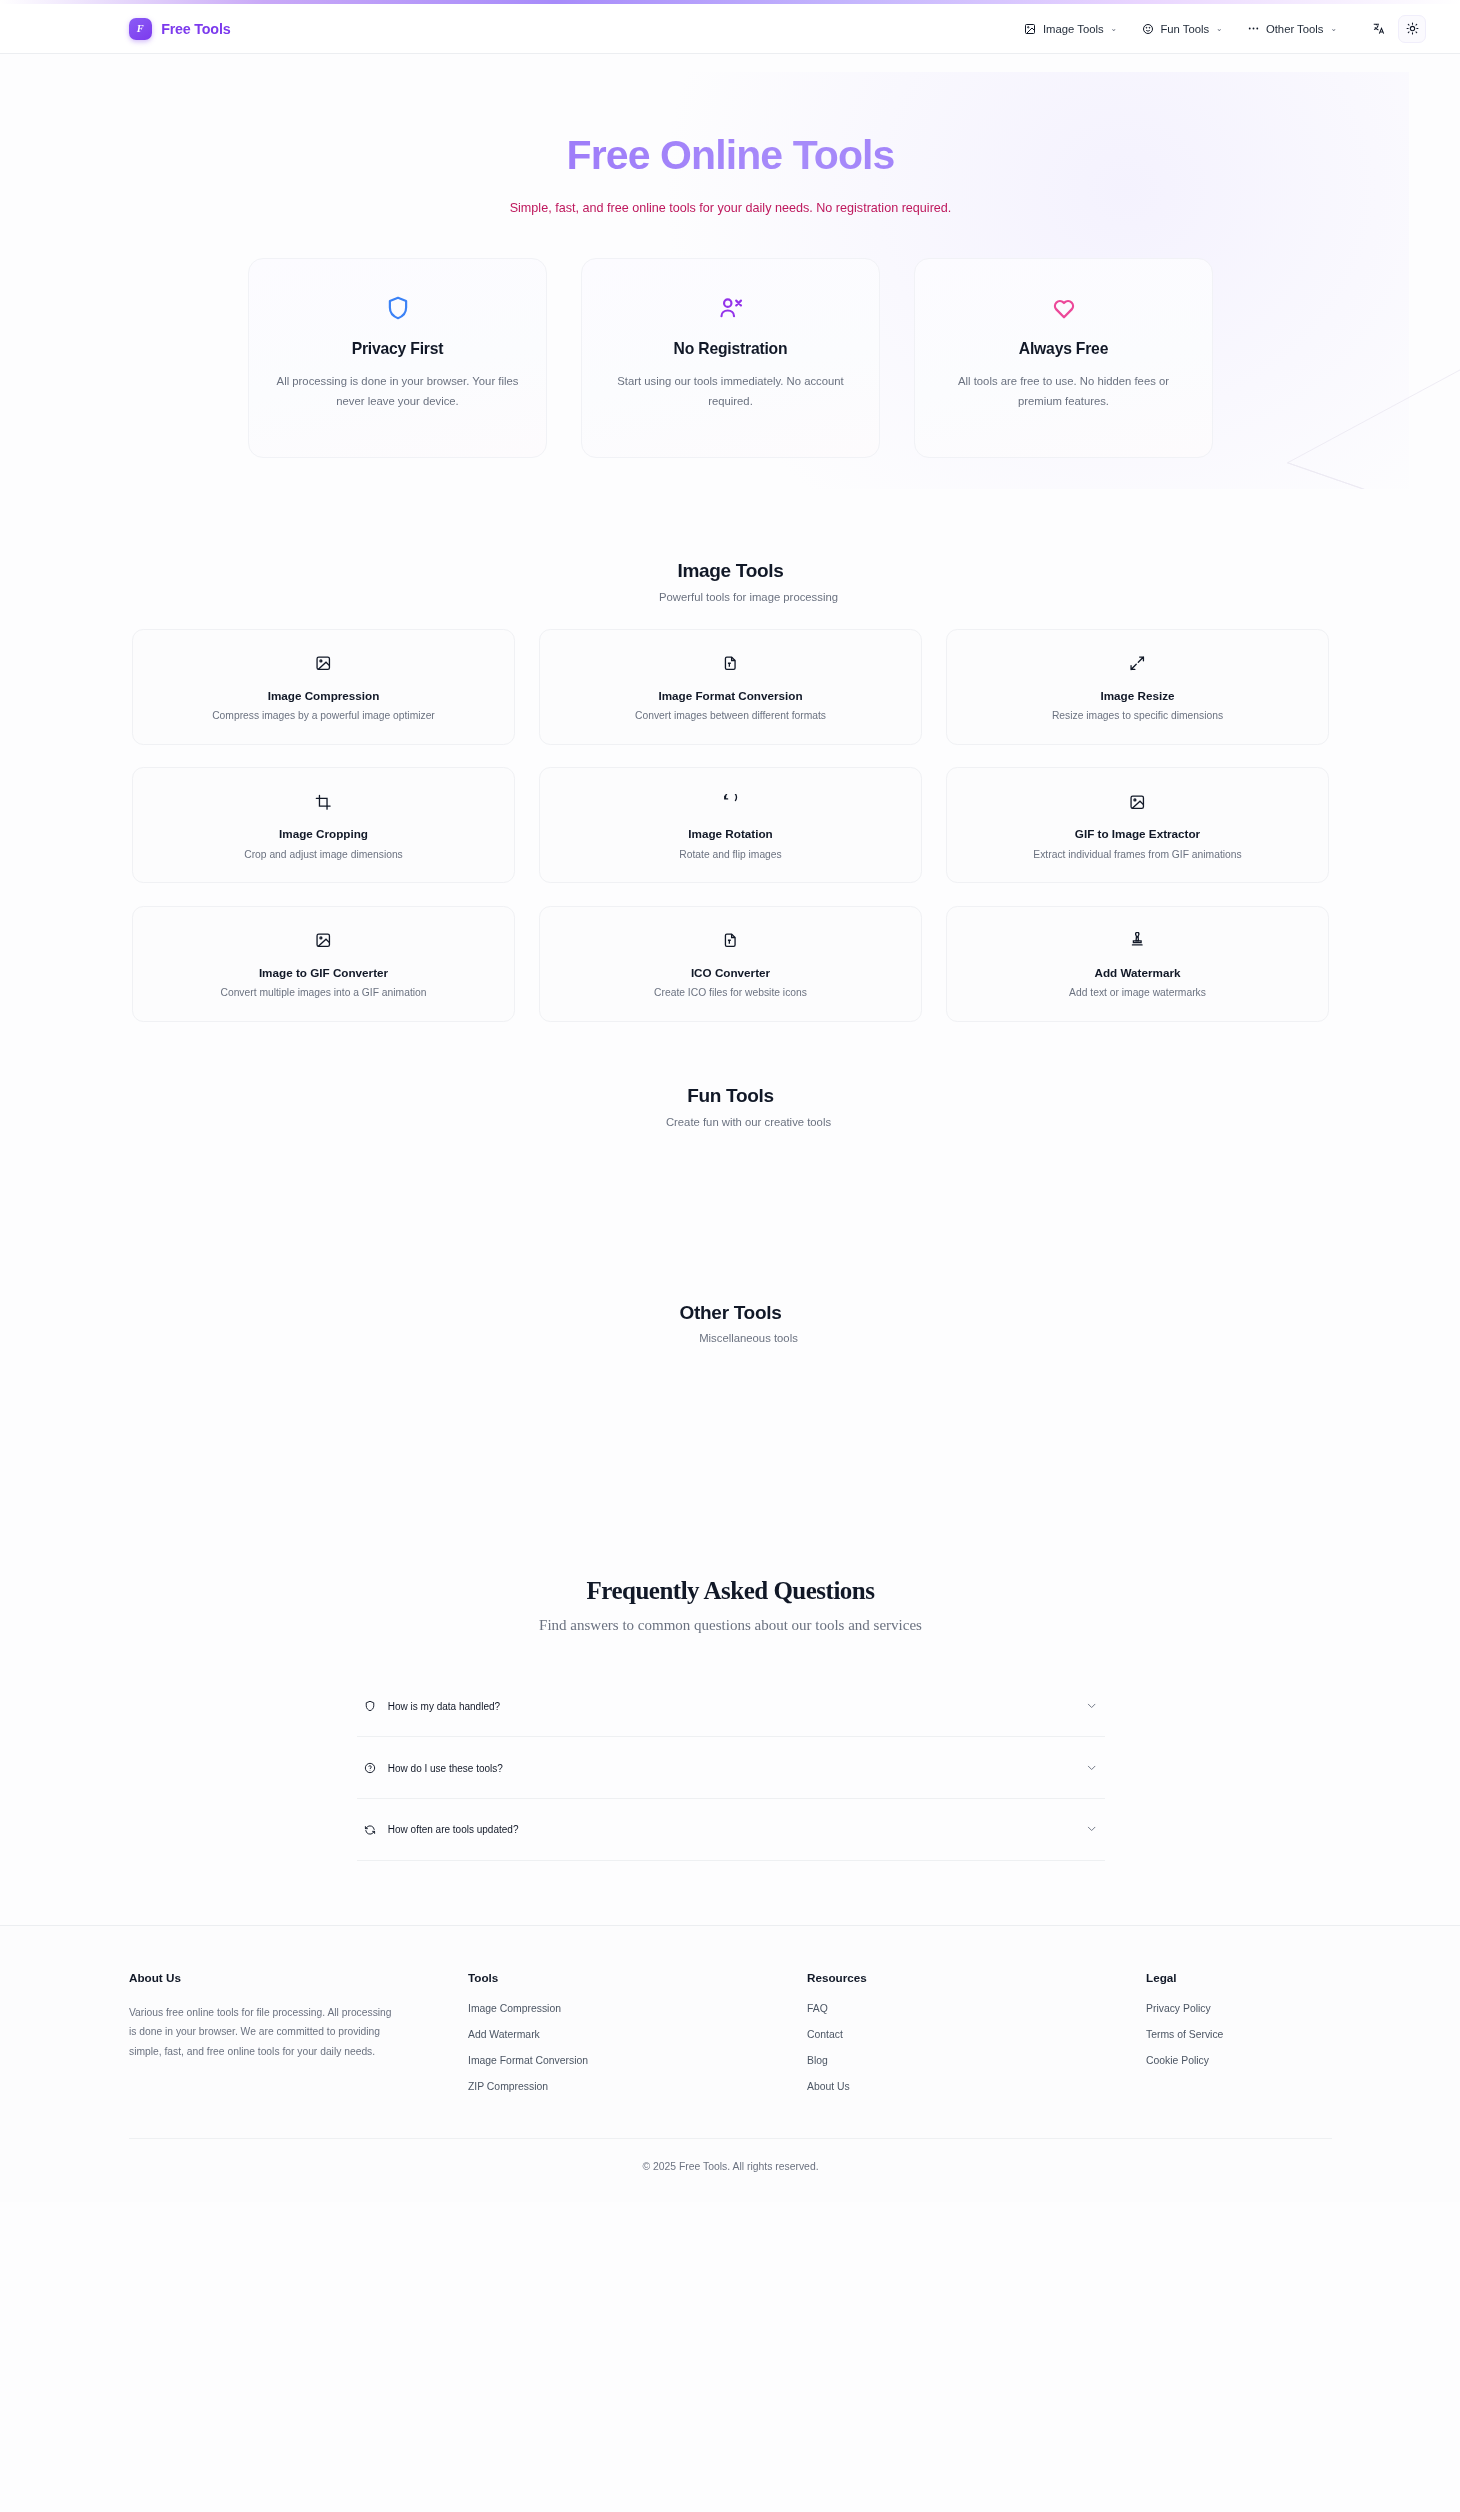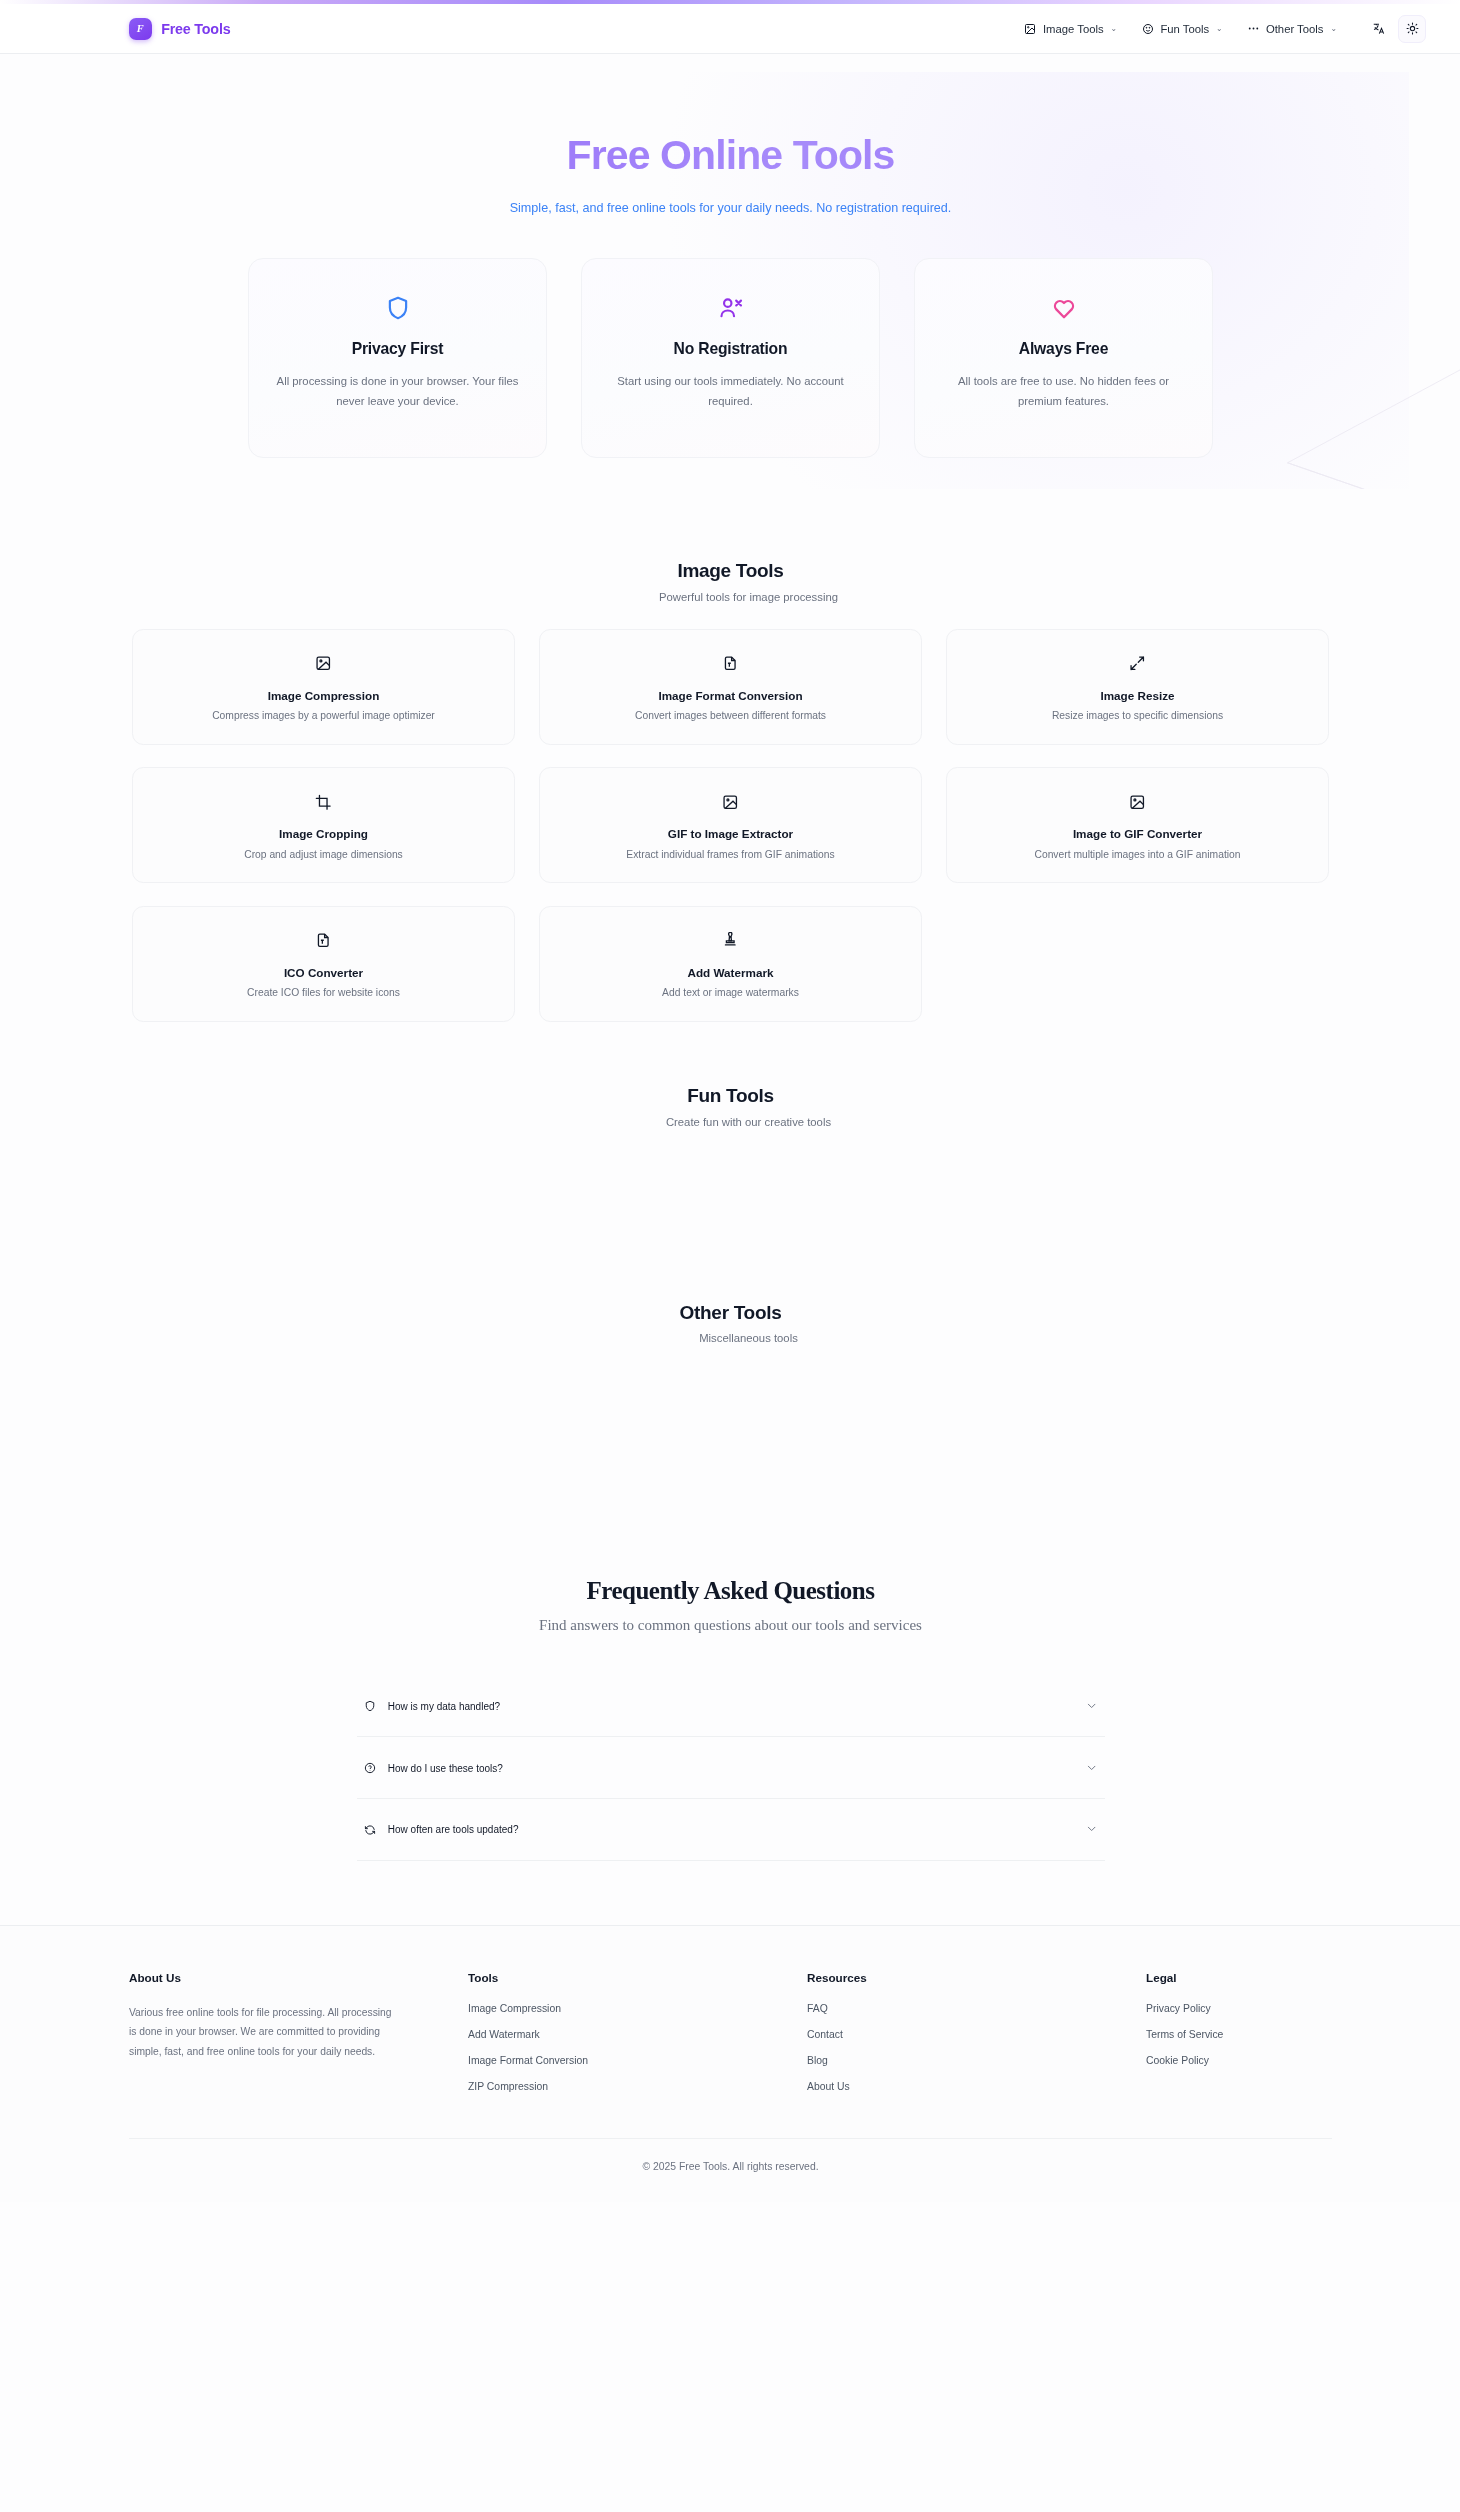--- a/index.html
+++ b/index.html
@@ -65,21 +65,21 @@
   .hero-inner { position:relative; z-index:2; }
   h1.hero-title {
     font-size:41px; font-weight:bold; letter-spacing:-0.9px;
     background:linear-gradient(90deg,#8b5cf6,#a78bfa 55%, #8b5cf6);
     -webkit-background-clip:text; background-clip:text; color:#9b6cf4;
     -webkit-text-fill-color:transparent;
     line-height:1.18;
   }
   p.hero-sub {
     margin:18px auto 4px; max-width:539px;
-    font-size:12.6px; color:#3b82f6; line-height:1.64;
+    font-size:12.6px; color:#be185d; line-height:1.64;
   }
 
   
   .features {
     position:relative; z-index:2;
     display:grid; grid-template-columns:repeat(3,299px); gap:34px;
     justify-content:center; margin-top:40px;
   }
   .feature-card {
     background:linear-gradient(170deg,#fcfbff 0%, #fbfcfe 55%, #fdfbfd 100%);
@@ -311,20 +311,30 @@
         <div class="tool-icon">
           <svg width="16.5" height="16.5" viewBox="0 0 24 24" fill="none" stroke="currentColor" stroke-width="1.9" stroke-linecap="round">
               <path d="M6.5 2v15.5h15.5"></path>
               <path d="M2 6.5h15.5V22"></path>
             </svg>
         </div>
         <div class="tool-title">Image Cropping</div>
         <div class="tool-desc">Crop and adjust image dimensions</div>
       </div>
 
+      <div class="tool-card">
+        <div class="tool-icon">
+          <svg width="16.5" height="16.5" viewBox="0 0 24 24" fill="none" stroke="currentColor" stroke-width="1.9" stroke-linecap="round">
+              <path d="M19.5 9.5A8 8 0 105.2 6.4"></path>
+              <path d="M4 3v4.2h4.2"></path>
+            </svg>
+        </div>
+        <div class="tool-title">Image Rotation</div>
+        <div class="tool-desc">Rotate and flip images</div>
+      </div>
 
       <div class="tool-card">
         <div class="tool-icon">
           <svg width="16.5" height="16.5" viewBox="0 0 24 24" fill="none" stroke="currentColor" stroke-width="1.9">
               <rect x="3" y="3" width="18" height="18" rx="2.4"></rect>
               <circle cx="8.6" cy="8.6" r="1.4"></circle>
               <path d="M21 15.5l-5-5L4.5 21"></path>
             </svg>
         </div>
         <div class="tool-title">GIF to Image Extractor</div>

